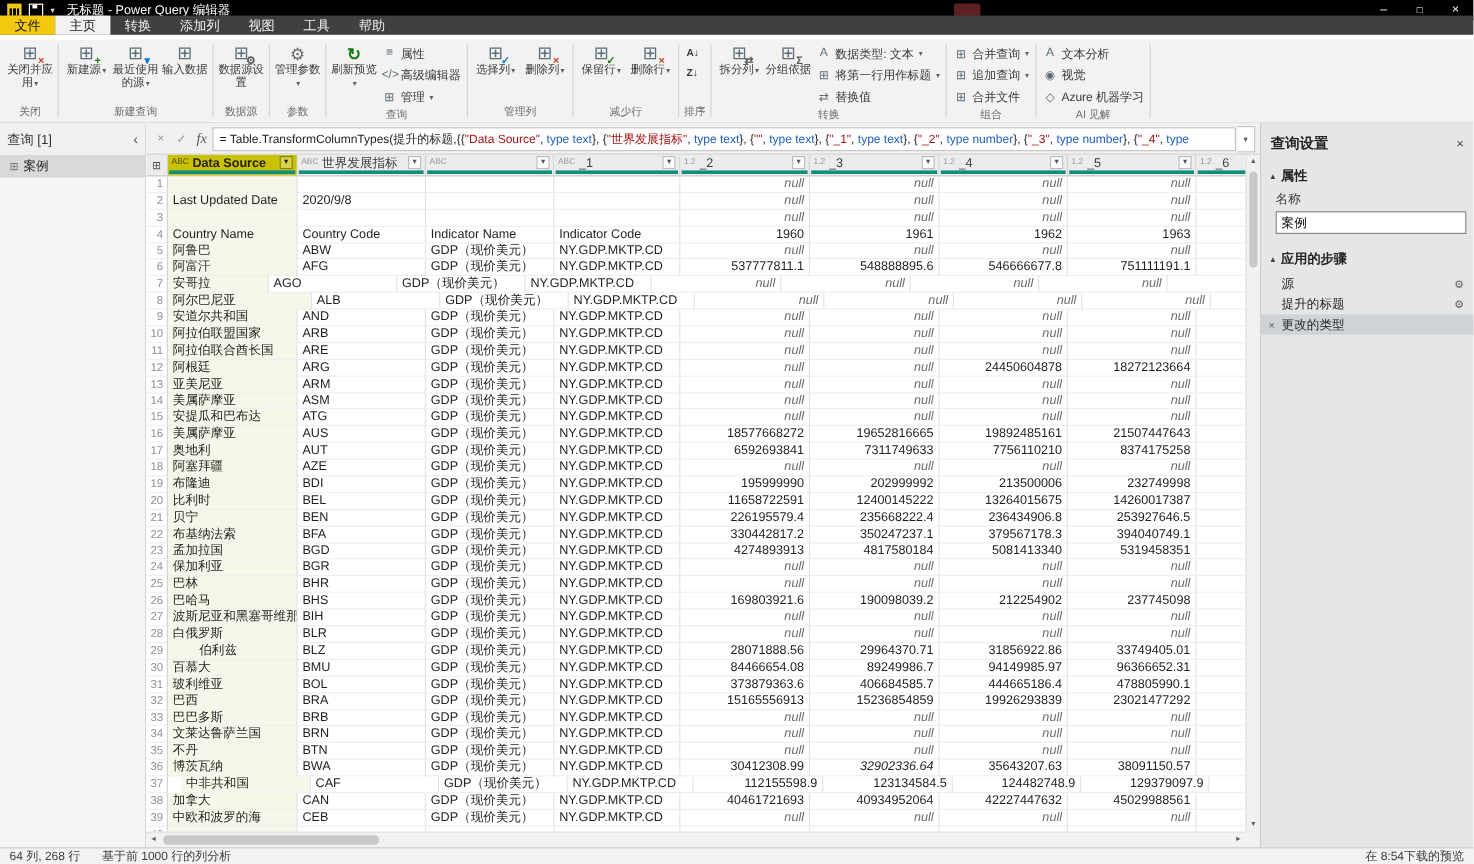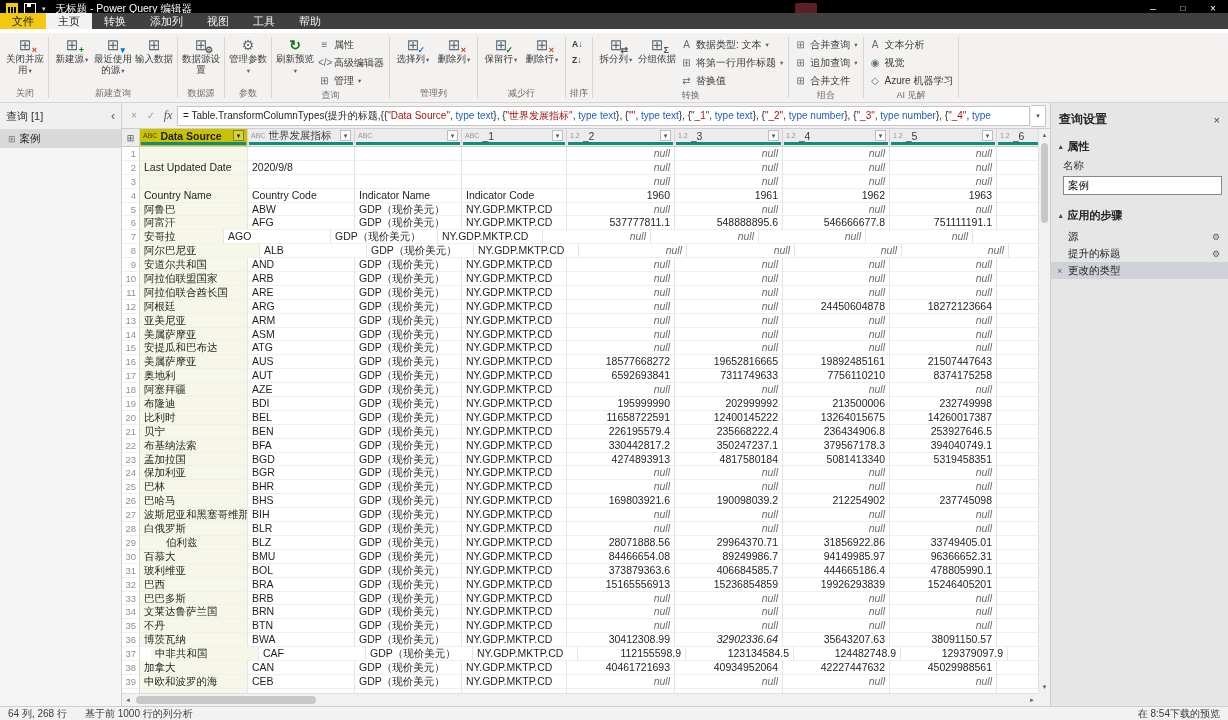--- a/index.html
+++ b/index.html
@@ -869,21 +869,21 @@
             </div>
             <div class="grow">
               <div class="gcell rownum">32</div>
               <div class="gcell selcol" style="width: 108px;">巴西</div>
               <div class="gcell" style="width: 107px;">BRA</div>
               <div class="gcell" style="width: 107px;">GDP（现价美元）</div>
               <div class="gcell" style="width: 105px;">NY.GDP.MKTP.CD</div>
               <div class="gcell num" style="width: 108px;">15165556913</div>
               <div class="gcell num" style="width: 108px;">15236854859</div>
               <div class="gcell num" style="width: 107px;">19926293839</div>
-              <div class="gcell num" style="width: 107px;">15246405201</div>
+              <div class="gcell num" style="width: 107px;">23021477292</div>
               <div class="gcell num" style="width: 107px;"></div>
             </div>
             <div class="grow">
               <div class="gcell rownum">33</div>
               <div class="gcell selcol" style="width: 108px;">巴巴多斯</div>
               <div class="gcell" style="width: 107px;">BRB</div>
               <div class="gcell" style="width: 107px;">GDP（现价美元）</div>
               <div class="gcell" style="width: 105px;">NY.GDP.MKTP.CD</div>
               <div class="gcell num isnull" style="width: 108px;">null</div>
               <div class="gcell num isnull" style="width: 108px;">null</div>

